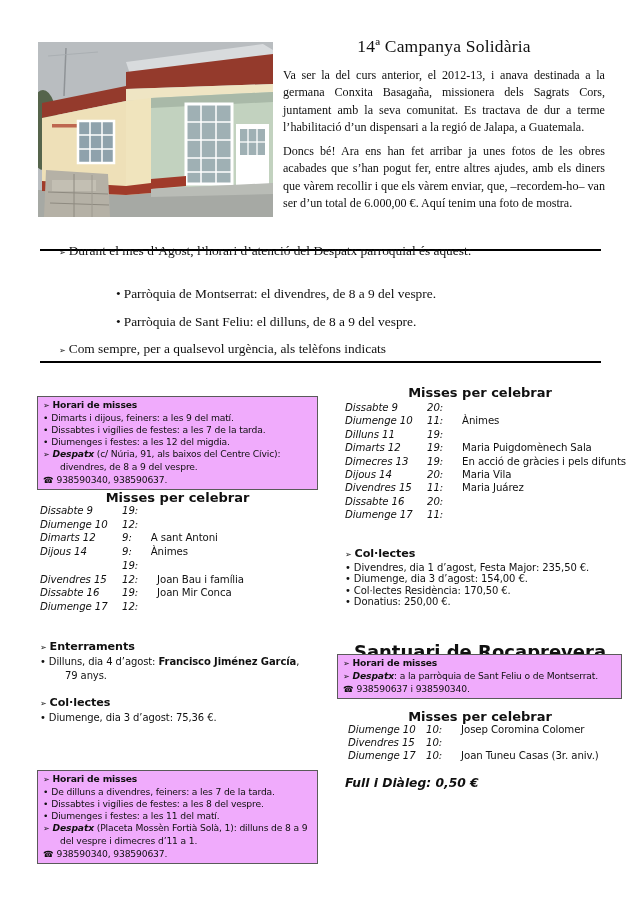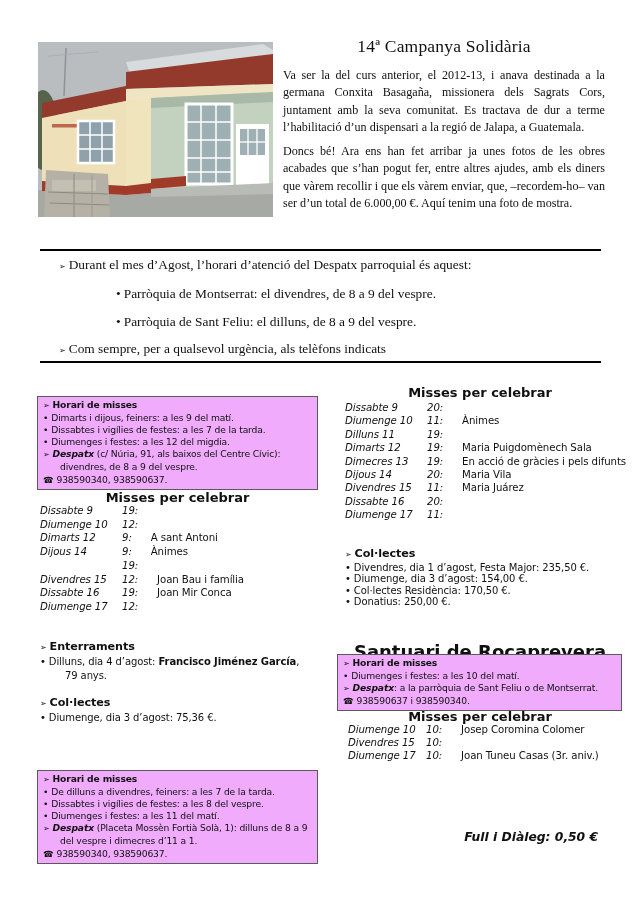--- a/index.html
+++ b/index.html
@@ -11,21 +11,21 @@
   .title{position:absolute;left:283px;top:36px;width:322px;text-align:center;
          font-family:"Liberation Serif",serif;font-size:17.5px;letter-spacing:.2px;}
   .para{position:absolute;left:283px;width:322px;font-family:"Liberation Serif",serif;
         font-size:12.1px;line-height:17.3px;text-align:justify;}
   .p1{top:67px;} .p2{top:143px;}
 
   
   .rule{position:absolute;left:40px;width:561px;height:2px;background:#000;}
   .r1{top:249px;} .r2{top:361px;}
   .nline{position:absolute;font-family:"Liberation Serif",serif;font-size:13.4px;white-space:nowrap;}
-  .n1{left:59px;top:257px;} .nb1{left:116px;top:286px;} .nb2{left:116px;top:314px;} .n2{left:59px;top:341px;}
+  .n1{left:59px;top:243px;} .nb1{left:116px;top:286px;} .nb2{left:116px;top:314px;} .n2{left:59px;top:341px;}
 
   
   .h-col{position:absolute;font-weight:bold;text-align:center;font-size:10px;margin-top:28px;}
   .h-mid{position:absolute;font-weight:bold;text-align:center;font-size:18px;}
   .mt{position:absolute;font-weight:bold;text-align:center;font-size:13px;}
 
   
   .box{position:absolute;border:1px solid #5a5a5a;background:#f0abfc;
        font-size:9.2px;line-height:12.1px;letter-spacing:-0.15px;padding:2px 5px 3px 5px;}
   .box .row{white-space:nowrap;}
@@ -42,21 +42,21 @@
   .mday-s{width:52px;font-style:italic;flex:none;}
   .mtime{font-style:italic;margin-right:19px;}
 
   
   .sec{position:absolute;font-size:10px;line-height:13.8px;letter-spacing:-0.1px;}
   .sech{font-weight:bold;font-size:11.2px;white-space:nowrap;}
   .sec .li{white-space:nowrap;}
   .sec .cont{padding-left:25px;}
   .tight{line-height:11.6px;}
 
-  .foot{position:absolute;left:345px;top:830px;width:253px;text-align:right;
+  .foot{position:absolute;left:345px;top:776px;width:253px;text-align:left;
         font-weight:bold;font-style:italic;font-size:12.3px;}
 </style>
 </head>
 <body>
 
 <div id="page">
 
   <div class="abs" style="left:38px;top:42px;width:235px;height:175px;">
     <svg width="235" height="175" viewBox="0 0 235 175">
       <rect x="0" y="0" width="235" height="175" fill="#b9bdc0"></rect>
@@ -261,21 +261,20 @@
     <div class="li"><span class="bul">•</span><span>Divendres, dia 1 d’agost, Festa Major: 235,50 €.</span></div>
     <div class="li"><span class="bul">•</span><span>Diumenge, dia 3 d’agost: 154,00 €.</span></div>
     <div class="li"><span class="bul">•</span><span>Col·lectes Residència: 170,50 €.</span></div>
     <div class="li"><span class="bul">•</span><span>Donatius: 250,00 €.</span></div>
   </div>
 
   <div class="h-mid" style="left:335px;top:641px;width:290px;">Santuari de Rocaprevera</div>
 
   <div class="box" style="left:337px;top:654px;width:273px;">
     <div class="row"><span class="arr">➢</span><b>Horari de misses</b></div>
-    <div class="row"><span class="bul">•</span><span>Diumenges i festes: a les 10 del matí.</span></div>
     <div class="row"><span class="arr">➢</span><span class="dlab">Despatx</span><span>: a la parròquia de Sant Feliu o de Montserrat.</span></div>
     <div class="row"><span class="ph">☎</span><span>938590637 i 938590340.</span></div>
   </div>
 
   <div class="mt" style="left:335px;top:709px;width:290px;">Misses per celebrar</div>
   <div class="mlist" style="left:348px;top:723px;line-height:13.2px;">
     <div class="mrow">
         <span class="mday-s" style="width:78px;">Diumenge 10</span>
         <span class="mtime">10:</span>
         <span>Josep Coromina Colomer</span>

